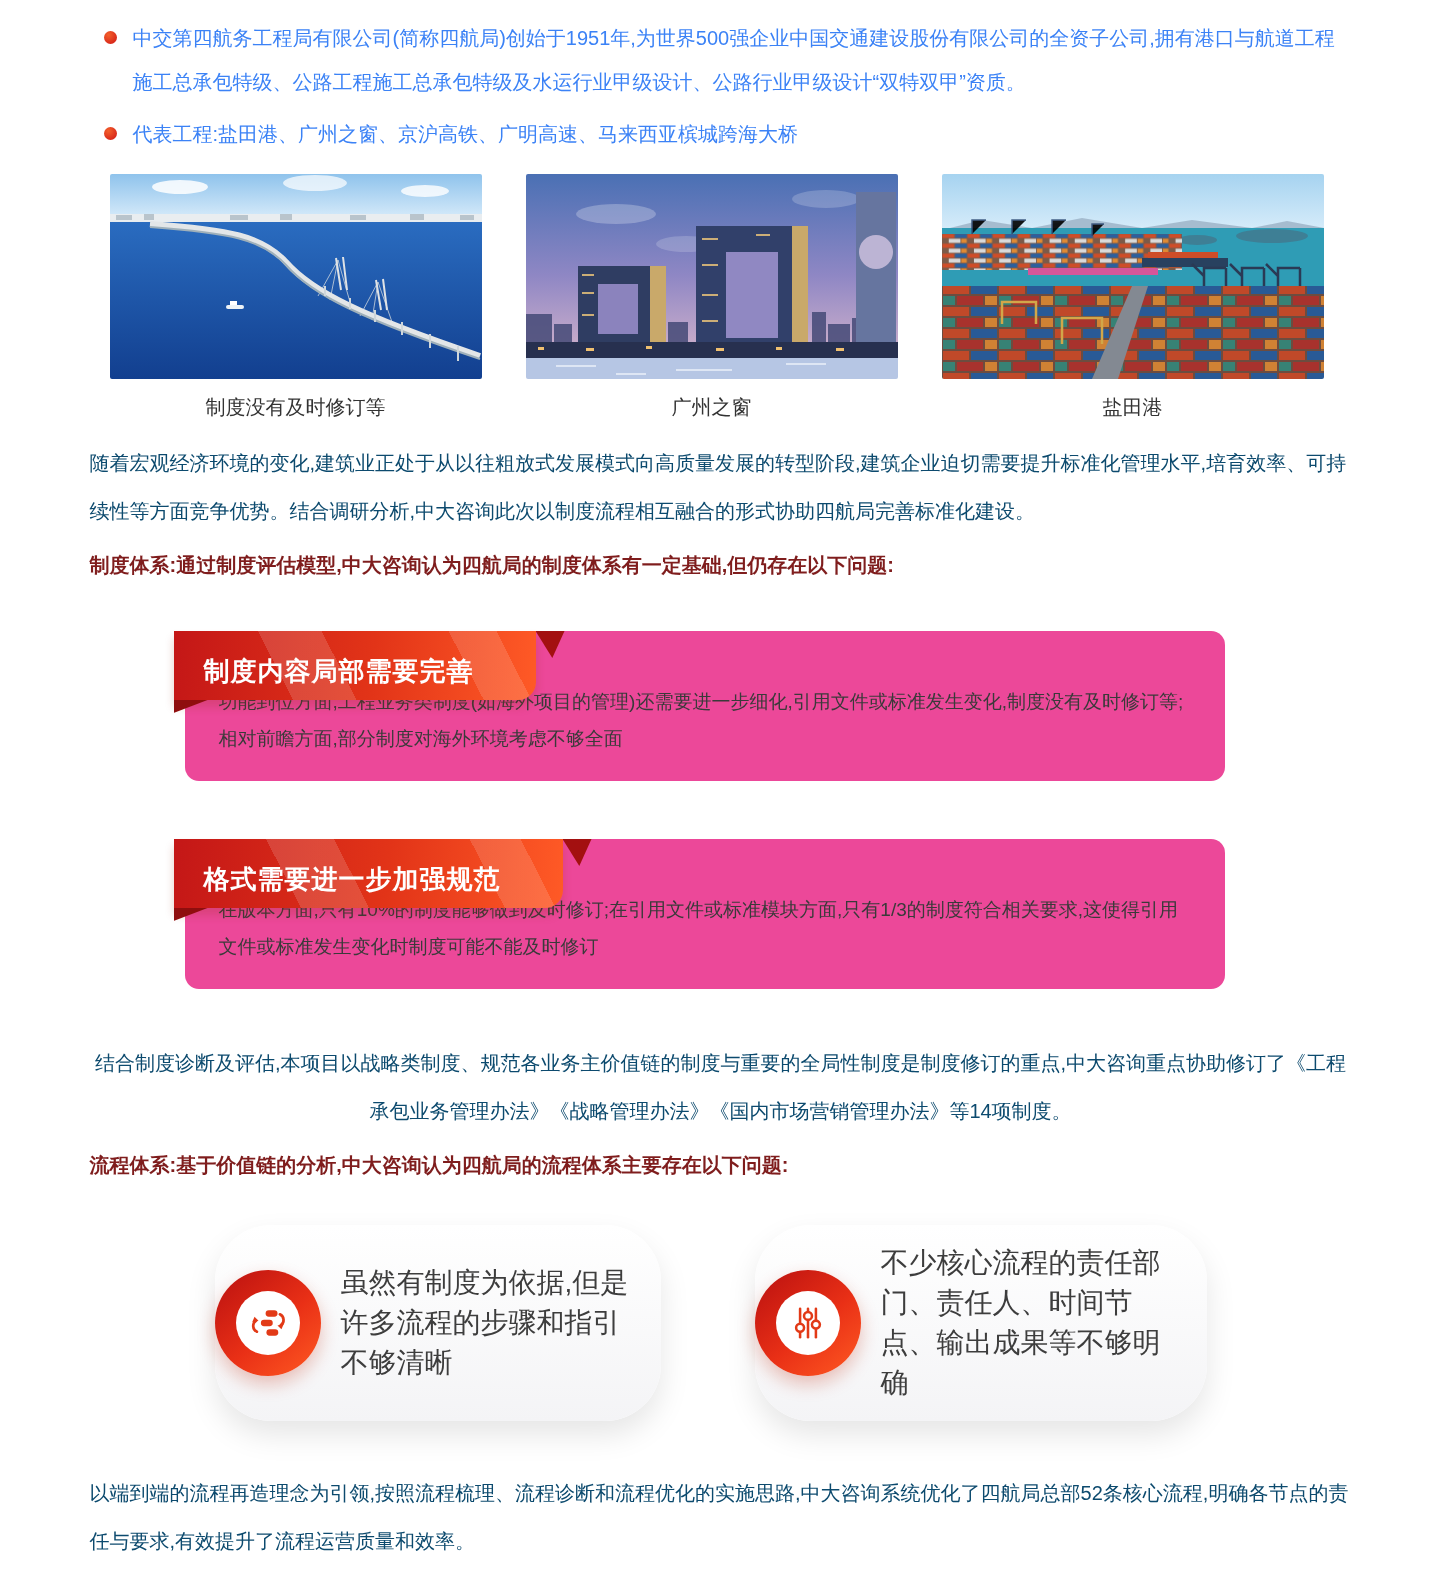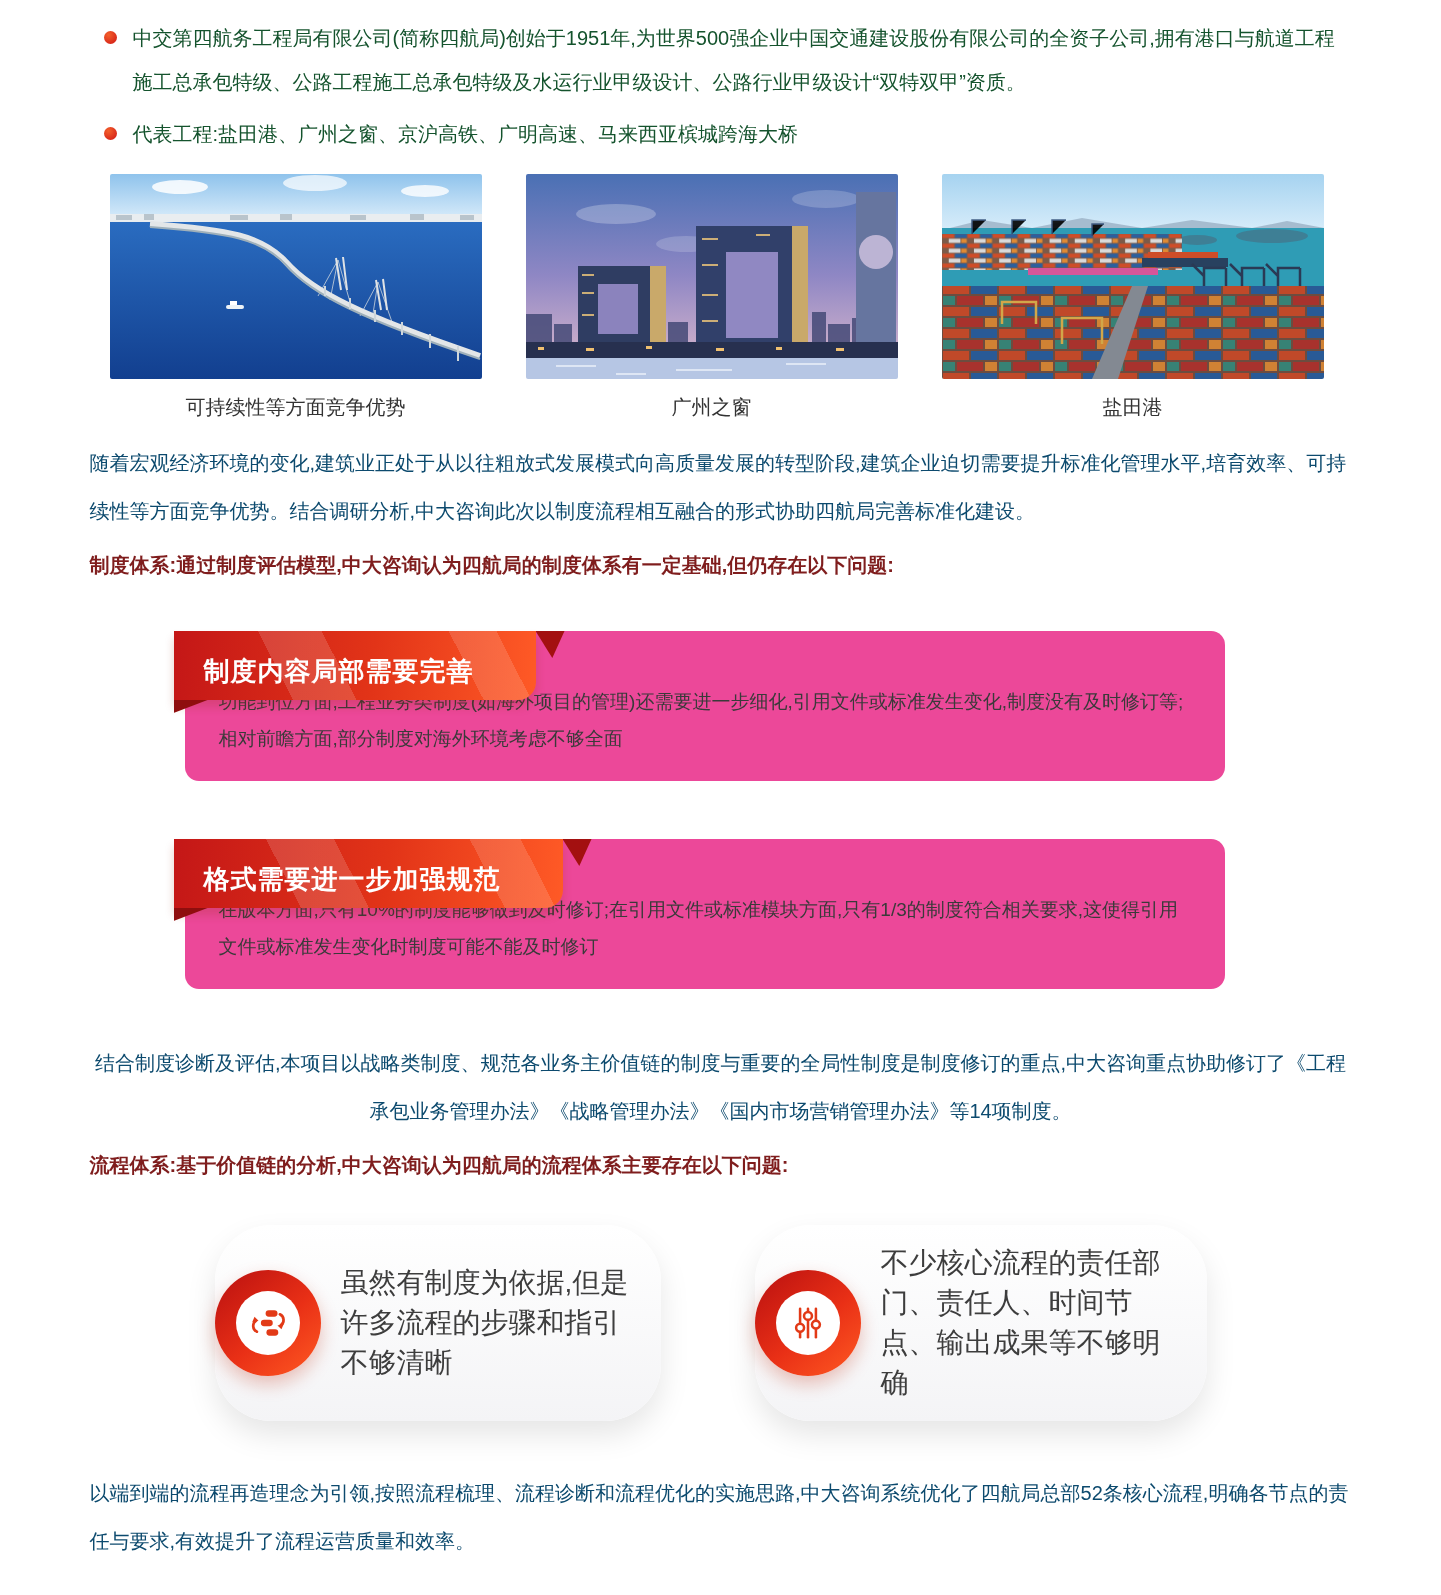--- a/index.html
+++ b/index.html
@@ -4,21 +4,21 @@
 <style>
   html,body{margin:0;padding:0;background:#ffffff;}
   body{width:1441px;font-family:"Liberation Sans","DejaVu Sans",sans-serif;color:#3d3d3d;}
   .page{width:1262px;margin:0 auto;padding:16px 0 44px 0;}
 
   
   .bullets{list-style:none;margin:0;padding:0 0 0 14px;}
   .bullets li{display:flex;margin:0 0 8px 0;}
   .dot{flex:0 0 auto;width:13px;height:13px;border-radius:50%;
        background:radial-gradient(circle at 35% 30%,#f3602b,#cf1414);margin:15px 16px 0 0;}
-  .bullet-text{font-size:20px;line-height:44px;color:#14532d;}
+  .bullet-text{font-size:20px;line-height:44px;color:#3b82f6;}
 
   
   .gallery{display:flex;gap:44px;margin:18px 0 0 20px;}
   .gallery figure{margin:0;}
   .gallery svg{display:block;border-radius:2px;}
   .gallery figcaption{text-align:center;margin-top:15px;font-size:20px;color:#333;}
 
   
   .headline{margin:32px 0 0 0;font-size:30px;font-weight:600;color:#d02a2a;line-height:1.82;}
 
@@ -117,21 +117,21 @@
             <path d="M265 136 l0 12"></path>
           <path d="M292 148 l0 13"></path>
             <path d="M320 160 l0 14"></path>
             <path d="M348 172 l0 15"></path>
         </g>
         <path d="M226 84 l5 32 M233 83 l4 33" stroke="#dfe3e6" stroke-width="2" fill="none"></path>
         <path d="M266 106 l5 30 M273 105 l4 31" stroke="#dfe3e6" stroke-width="2" fill="none"></path>
         <rect x="116" y="131" width="18" height="4" rx="2" fill="#eef3f6"></rect>
         <rect x="120" y="127" width="7" height="4" fill="#ffffff"></rect>
       </svg>
-      <figcaption>可持续性等方面竞争优势</figcaption>
+      <figcaption>制度没有及时修订等</figcaption>
     </figure>
 
     <figure>
       <svg width="372" height="205" viewBox="0 0 372 205" preserveAspectRatio="none">
         <defs>
           <linearGradient id="sky2" x1="0" y1="0" x2="0" y2="1">
             <stop offset="0" stop-color="#4a70b4"></stop>
               <stop offset=".55" stop-color="#8f87c4"></stop>
             <stop offset="1" stop-color="#d3b3cc"></stop>
           </linearGradient>

